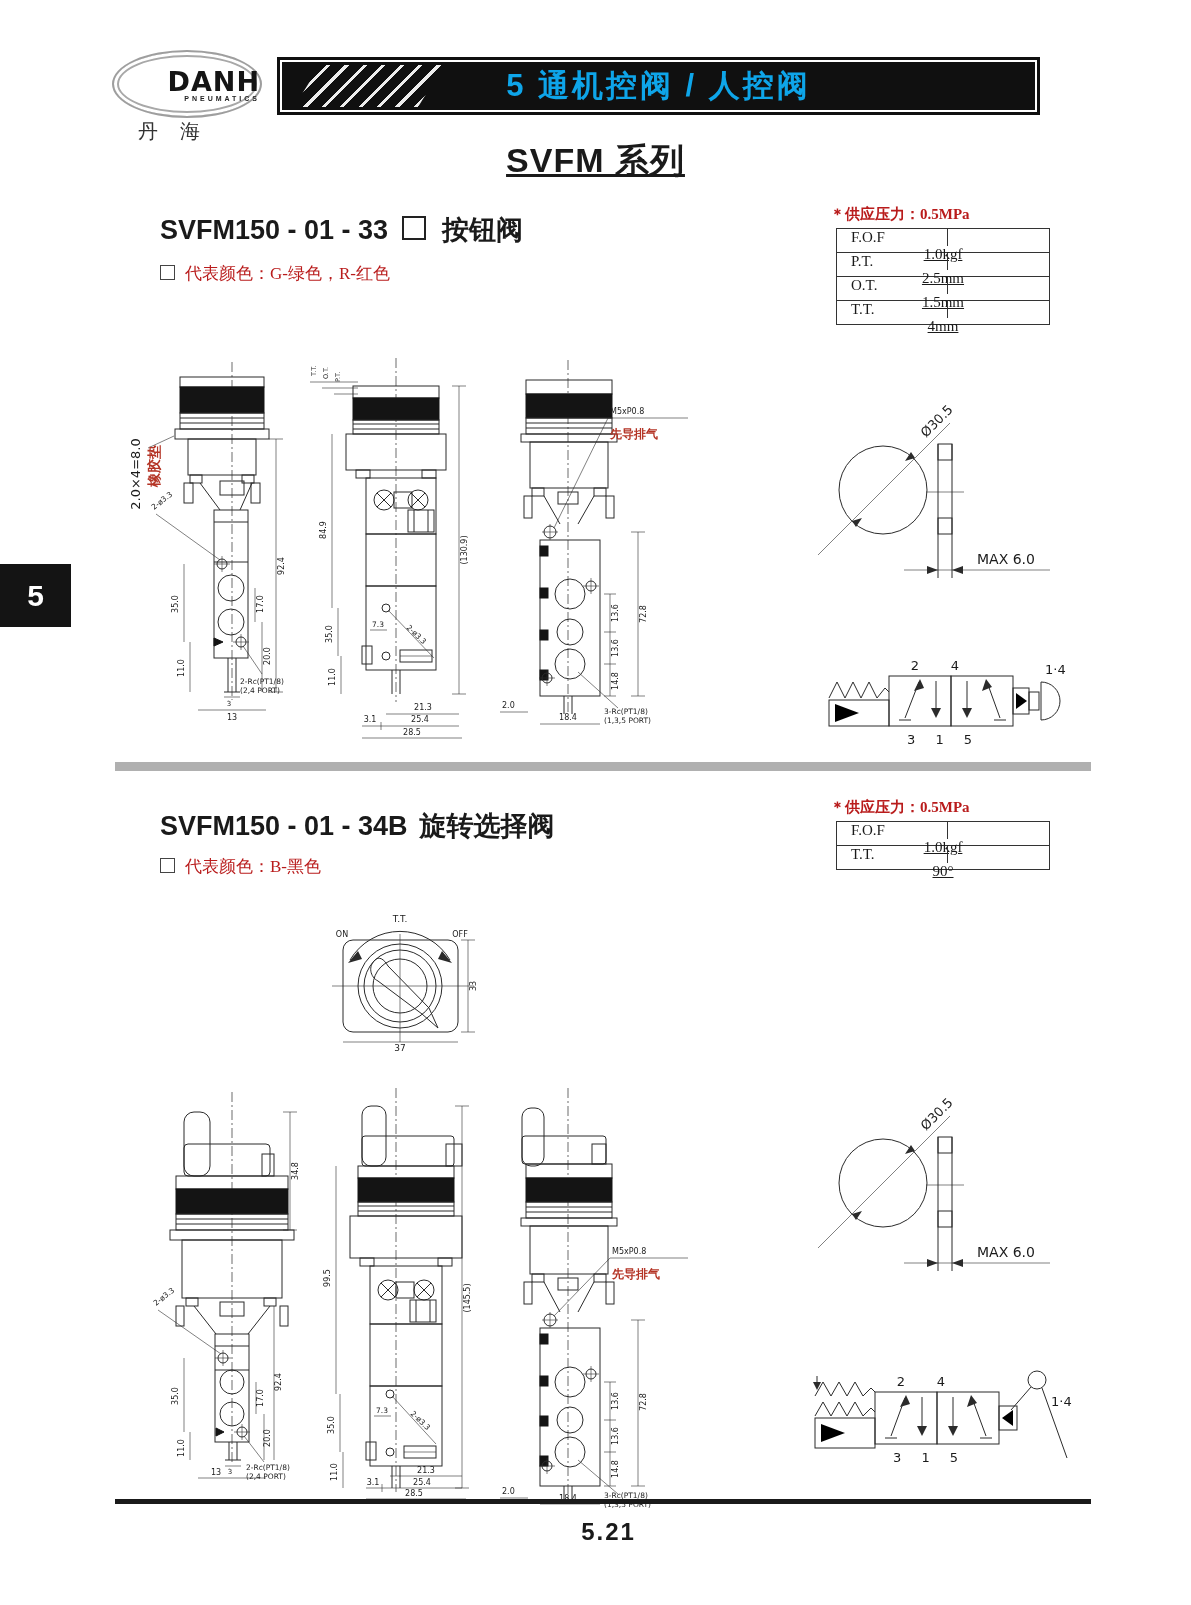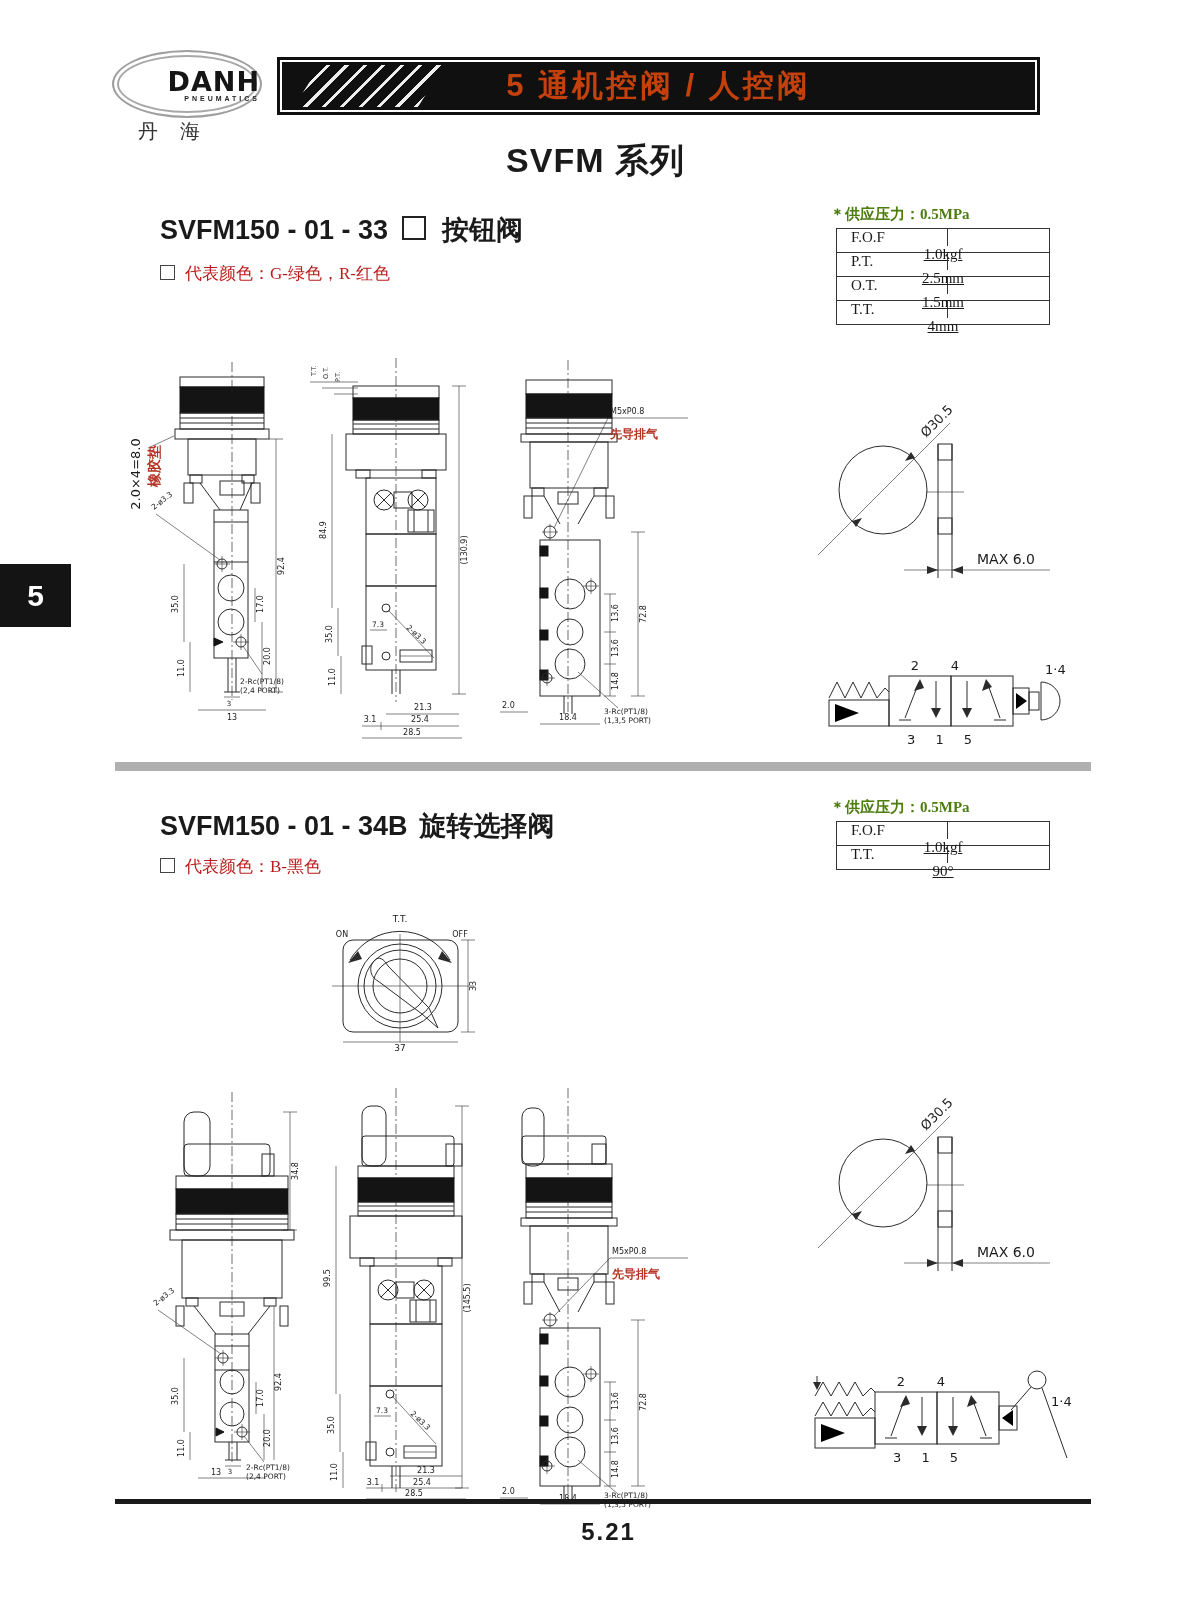--- a/index.html
+++ b/index.html
@@ -15,32 +15,32 @@
   .sub{font-size:7px;font-weight:bold;letter-spacing:3px;color:#222;margin-top:-2px;}
   .cn{font-size:20px;color:#333;letter-spacing:22px;padding-left:26px;}
 
   
   .hbar{position:absolute;left:277px;top:57px;width:763px;height:58px;background:#101010;}
   .hbar-inner{position:absolute;left:3px;top:3px;right:3px;bottom:3px;border:2px solid #fff;
               background:#101010;display:flex;align-items:center;justify-content:center;}
   .hstripes{position:absolute;left:12px;top:3px;bottom:3px;width:150px;
             background:repeating-linear-gradient(135deg,#101010 0 10px,#ededed 10px 13px);
             clip-path:polygon(26px 0,100% 0,calc(100% - 26px) 100%,0 100%);}
-  .htitle{position:relative;color:#c2410c;font-weight:bold;font-size:31px;letter-spacing:3px;text-align:right;}
+  .htitle{position:relative;color:#0ea5e9;font-weight:bold;font-size:31px;letter-spacing:3px;text-align:right;}
 
   .series{position:absolute;left:0;top:138px;width:100%;text-align:center;
-          font-size:34px;font-weight:bold;letter-spacing:1px;}
+          font-size:34px;font-weight:bold;letter-spacing:1px;text-decoration:underline;}
 
   .sec-title{position:absolute;font-size:27px;font-weight:bold;white-space:nowrap;}
   .sec-title .tname{font-family:Liberation Serif, serif;font-weight:600;margin-left:12px;}
   .cbox{display:inline-block;width:20px;height:20px;border:2px solid #222;margin:0 4px 0 14px;vertical-align:-1px;}
   .note{position:absolute;font-family:"Liberation Serif",serif;font-size:17px;color:#b91c1c;}
   .sbox{display:inline-block;width:13px;height:13px;border:1.5px solid #444;margin-right:10px;vertical-align:-1px;}
 
-  .supply{position:absolute;font-family:"Liberation Serif",serif;font-size:15px;font-weight:bold;color:#4d7c0f;}
+  .supply{position:absolute;font-family:"Liberation Serif",serif;font-size:15px;font-weight:bold;color:#b91c1c;}
   .spec{position:absolute;width:212px;border:1.5px solid #333;font-family:"Liberation Serif",serif;font-size:15px;}
   .srow{display:flex;height:23px;align-items:stretch;border-bottom:1.5px solid #333;flex-direction:column;}
   .srow:last-child{border-bottom:none;}
   .srow .k{width:96px;border-right:1.5px solid #333;display:flex;align-items:center;padding-left:14px;}
   .srow .v{flex:1;display:flex;align-items:center;justify-content:center;text-decoration:underline;}
 
   .divider{position:absolute;left:115px;top:762px;width:976px;height:9px;background:#b0b0b0;}
   .brule{position:absolute;left:115px;top:1499px;width:976px;height:5px;background:#1a1a1a;}
   .pnum{position:absolute;left:13px;top:1518px;width:100%;text-align:center;font-size:24px;font-weight:bold;letter-spacing:2px;}
   .tab5{position:absolute;left:0;top:564px;width:71px;height:63px;background:#141414;color:#fff;

